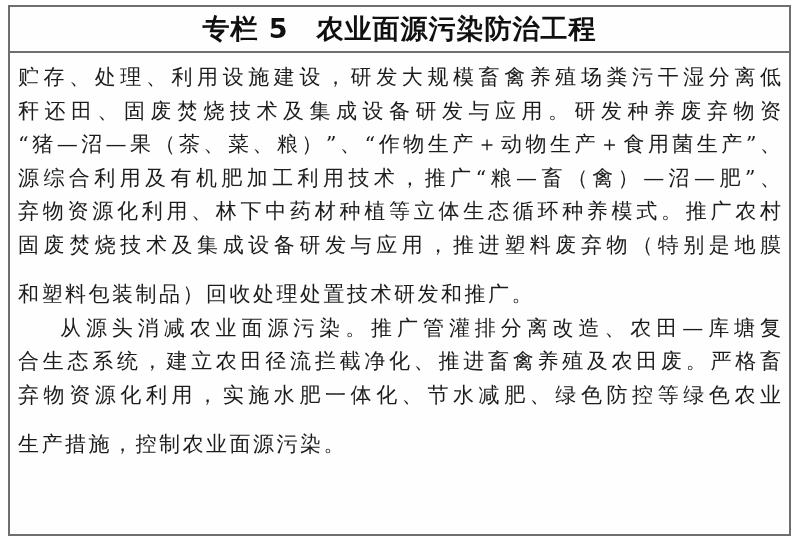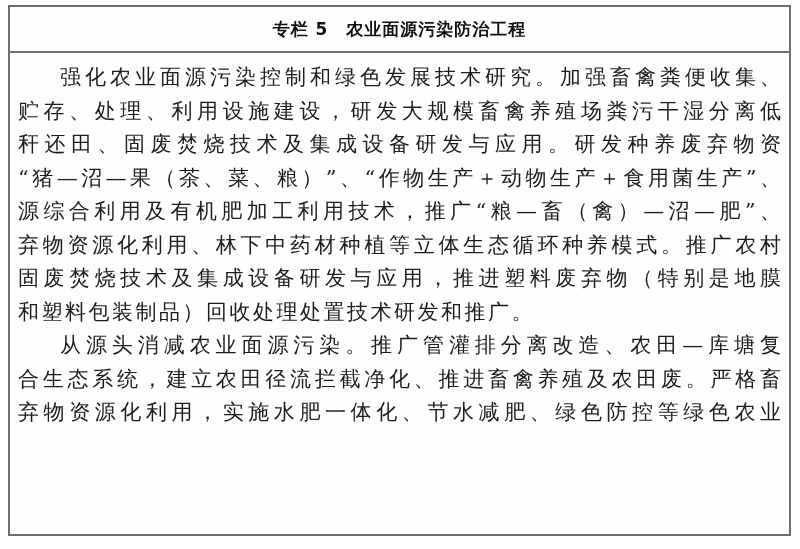--- a/index.html
+++ b/index.html
@@ -25,21 +25,21 @@
     background: #fefefe;
   }
   .title-row {
     height: 44px;
     box-sizing: content-box;
     border-bottom: 2px solid #6f6f6f;
     display: flex;
     align-items: center;
     justify-content: center;
     font-weight: bold;
-    font-size: 17px;
+    font-size: 27px;
     letter-spacing: 1px;
     color: #101010;
     font-family: "DejaVu Sans", "Liberation Sans", sans-serif;
   }
   .body-area {
     padding: 8px 8px 0 8px;
     color: #1c1c1c;
     font-size: 21px;
   }
   .text-line {
@@ -50,33 +50,34 @@
     text-justify: inter-character;
     overflow: hidden;
   }
   .text-line.indent {
     text-indent: 2em;
   }
   .text-line.para-end {
     text-align: left;
     text-align-last: left;
     letter-spacing: 2.5px;
+    margin-top: 16px;
   }
 </style>
 </head>
 <body>
 
 <div class="callout-box">
   <div class="title-row">专栏 5　农业面源污染防治工程</div>
   <div class="body-area">
-    <div class="text-line indent">强化农业面源污染控制和绿色发展技术研究。加强畜禽粪便收集、</div>
     <div class="text-line">贮存、处理、利用设施建设，研发大规模畜禽养殖场粪污干湿分离低</div>
     <div class="text-line">秆还田、固废焚烧技术及集成设备研发与应用。研发种养废弃物资</div>
     <div class="text-line">“猪—沼—果（茶、菜、粮）”、“作物生产＋动物生产＋食用菌生产”、</div>
     <div class="text-line">源综合利用及有机肥加工利用技术，推广“粮—畜（禽）—沼—肥”、</div>
     <div class="text-line">弃物资源化利用、林下中药材种植等立体生态循环种养模式。推广农村</div>
     <div class="text-line">固废焚烧技术及集成设备研发与应用，推进塑料废弃物（特别是地膜</div>
     <div class="text-line para-end">和塑料包装制品）回收处理处置技术研发和推广。</div>
     <div class="text-line indent">从源头消减农业面源污染。推广管灌排分离改造、农田—库塘复</div>
     <div class="text-line">合生态系统，建立农田径流拦截净化、推进畜禽养殖及农田废。严格畜</div>
     <div class="text-line">弃物资源化利用，实施水肥一体化、节水减肥、绿色防控等绿色农业</div>
+    <div class="text-line para-end">生产措施，控制农业面源污染。</div>
   </div>
 </div>
 
 </body></html>

